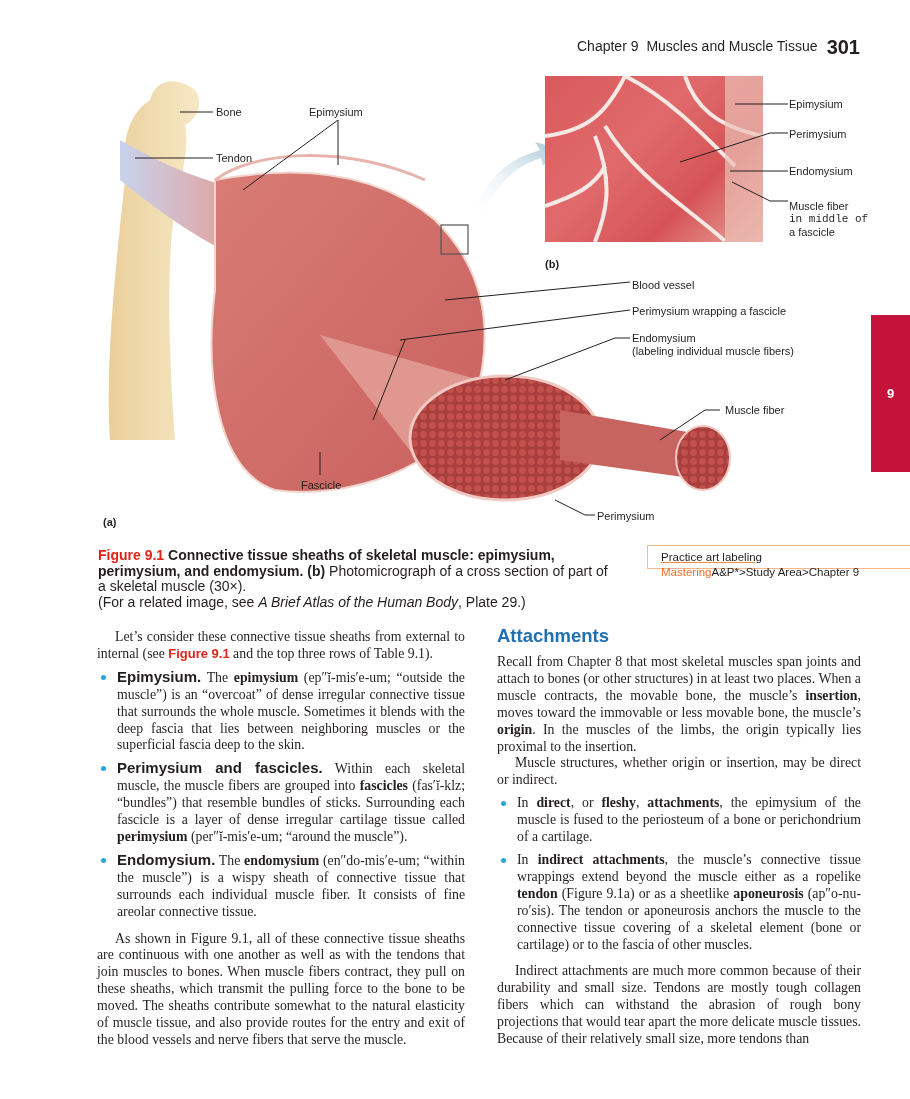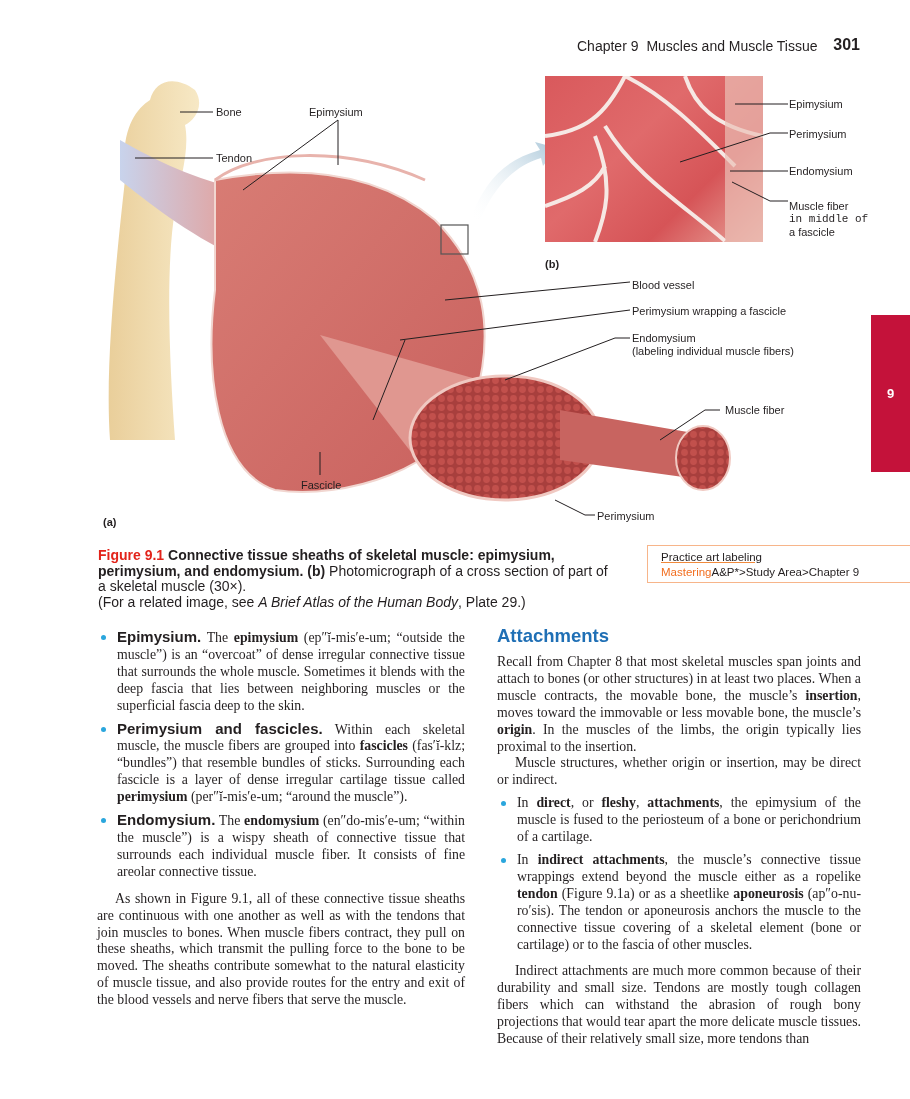--- a/index.html
+++ b/index.html
@@ -6,21 +6,21 @@
     body {
       width: 910px; height: 1099px; background: #ffffff; position: relative; overflow: hidden;
       font-family: "Liberation Serif", serif; color: #231f20;
     }
     .running-head {
       position: absolute; top: 38px; left: 577px; width: 285px; height: 20px;
       font-family: "Liberation Sans", sans-serif; font-size: 14px; color: #231f20;
     }
     .running-head .chap { font-weight: normal; }
     .running-head .title { margin-left: 4px; }
-    .running-head .pnum { position: absolute; right: 2px; top: -2px; font-weight: bold; font-size: 16px; }
+    .running-head .pnum { position: absolute; right: 2px; top: -2px; font-weight: bold; font-size: 20px; }
     .thumb-tab {
       position: absolute; left: 871px; top: 315px; width: 39px; height: 157px; background: #c4123a;
       color: #fff; font-family: "Liberation Sans", sans-serif; font-weight: bold; font-size: 13px;
       display: flex; align-items: center; justify-content: center;
     }
     .figure { position: absolute; left: 95px; top: 70px; width: 770px; height: 465px; }
     .label {
       position: absolute; font-family: "Liberation Sans", sans-serif; font-size: 11px; color: #231f20; line-height: 13px; white-space: nowrap;
     }
     .panel-letter { position: absolute; font-family: "Liberation Sans", sans-serif; font-size: 11px; font-weight: bold; color: #231f20; }
@@ -30,21 +30,21 @@
       overflow: hidden;
     }
     .caption {
       position: absolute; left: 98px; top: 548px; width: 520px;
       font-family: "Liberation Sans", sans-serif; font-size: 14px; line-height: 15.5px; color: #231f20;
     }
     .caption .fig-num { color: #e2231a; font-weight: bold; }
     .caption .fig-title { font-weight: bold; }
     .caption .b-letter { font-weight: bold; }
     .practice-box {
-      position: absolute; left: 647px; top: 545px; width: 263px; height: 38px;
+      position: absolute; left: 647px; top: 545px; width: 263px; height: 24px;
       border: 1.5px solid #f7b58a; border-right: none;
       font-family: "Liberation Sans", sans-serif; font-size: 11.5px; padding: 4px 0 0 13px; line-height: 15px;
     }
     .practice-box .pa { text-decoration: underline; text-decoration-color: #f08a3c; color: #231f20; }
     .practice-box .mast { color: #f26f21; }
     .col { position: absolute; font-size: 13.8px; line-height: 16.9px; text-align: justify; }
     .col-left { left: 97px; top: 629px; width: 368px; }
     .col-right { left: 497px; top: 625px; width: 364px; }
     .para { text-indent: 18px; margin-bottom: 6px; }
     .para.noindent { text-indent: 0; }
@@ -181,20 +181,23 @@
   <span>Photomicrograph of a cross section of part of a skeletal muscle (30×).</span><br>
   <span>(For a related image, see </span><i>A Brief Atlas of the Human Body</i><span>, Plate 29.)</span>
 </div>
 
 <div class="practice-box">
   <div class="pa">Practice art labeling</div>
   <div><span class="mast">Mastering</span><span>A&amp;P*&gt;Study Area&gt;Chapter 9</span></div>
 </div>
 
 <div class="col col-left">
+  <p class="para">
+    <span>Let’s consider these connective tissue sheaths from external to internal (see </span><span class="figref">Figure 9.1</span><span> and the top three rows of Table 9.1).</span>
+  </p>
   <div class="bullet">
     <span class="bhead">Epimysium.</span><span> The </span><b>epimysium</b><span> (ep″ĭ-mis′e-um; “outside the muscle”) is an “overcoat” of dense irregular connective tissue that surrounds the whole muscle. Sometimes it blends with the deep fascia that lies between neighboring muscles or the superficial fascia deep to the skin.</span>
   </div>
   <div class="bullet">
     <span class="bhead">Perimysium and fascicles.</span><span> Within each skeletal muscle, the muscle fibers are grouped into </span><b>fascicles</b><span> (fas′ĭ-klz; “bundles”) that resemble bundles of sticks. Surrounding each fascicle is a layer of dense irregular cartilage tissue called </span><b>perimysium</b><span> (per″ĭ-mis′e-um; “around the muscle”).</span>
   </div>
   <div class="bullet">
     <span class="bhead">Endomysium.</span><span> The </span><b>endomysium</b><span> (en″do-mis′e-um; “within the muscle”) is a wispy sheath of connective tissue that surrounds each individual muscle fiber. It consists of fine areolar connective tissue.</span>
   </div>
   <p class="para" style="margin-top:10px;">As shown in Figure 9.1, all of these connective tissue sheaths are continuous with one another as well as with the tendons that join muscles to bones. When muscle fibers contract, they pull on these sheaths, which transmit the pulling force to the bone to be moved. The sheaths contribute somewhat to the natural elasticity of muscle tissue, and also provide routes for the entry and exit of the blood vessels and nerve fibers that serve the muscle.</p>

